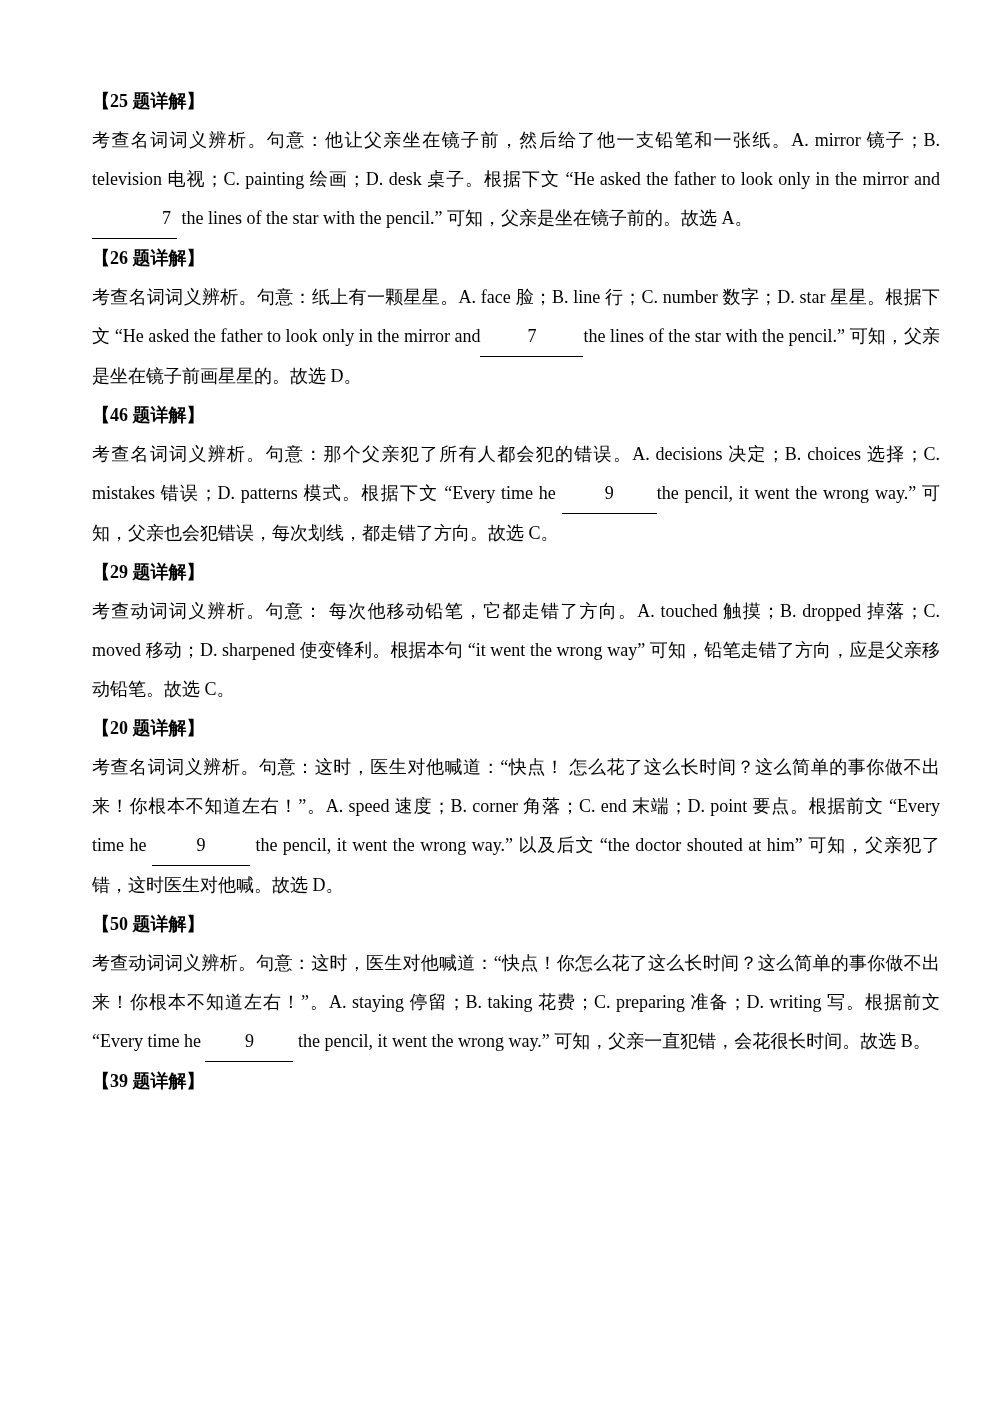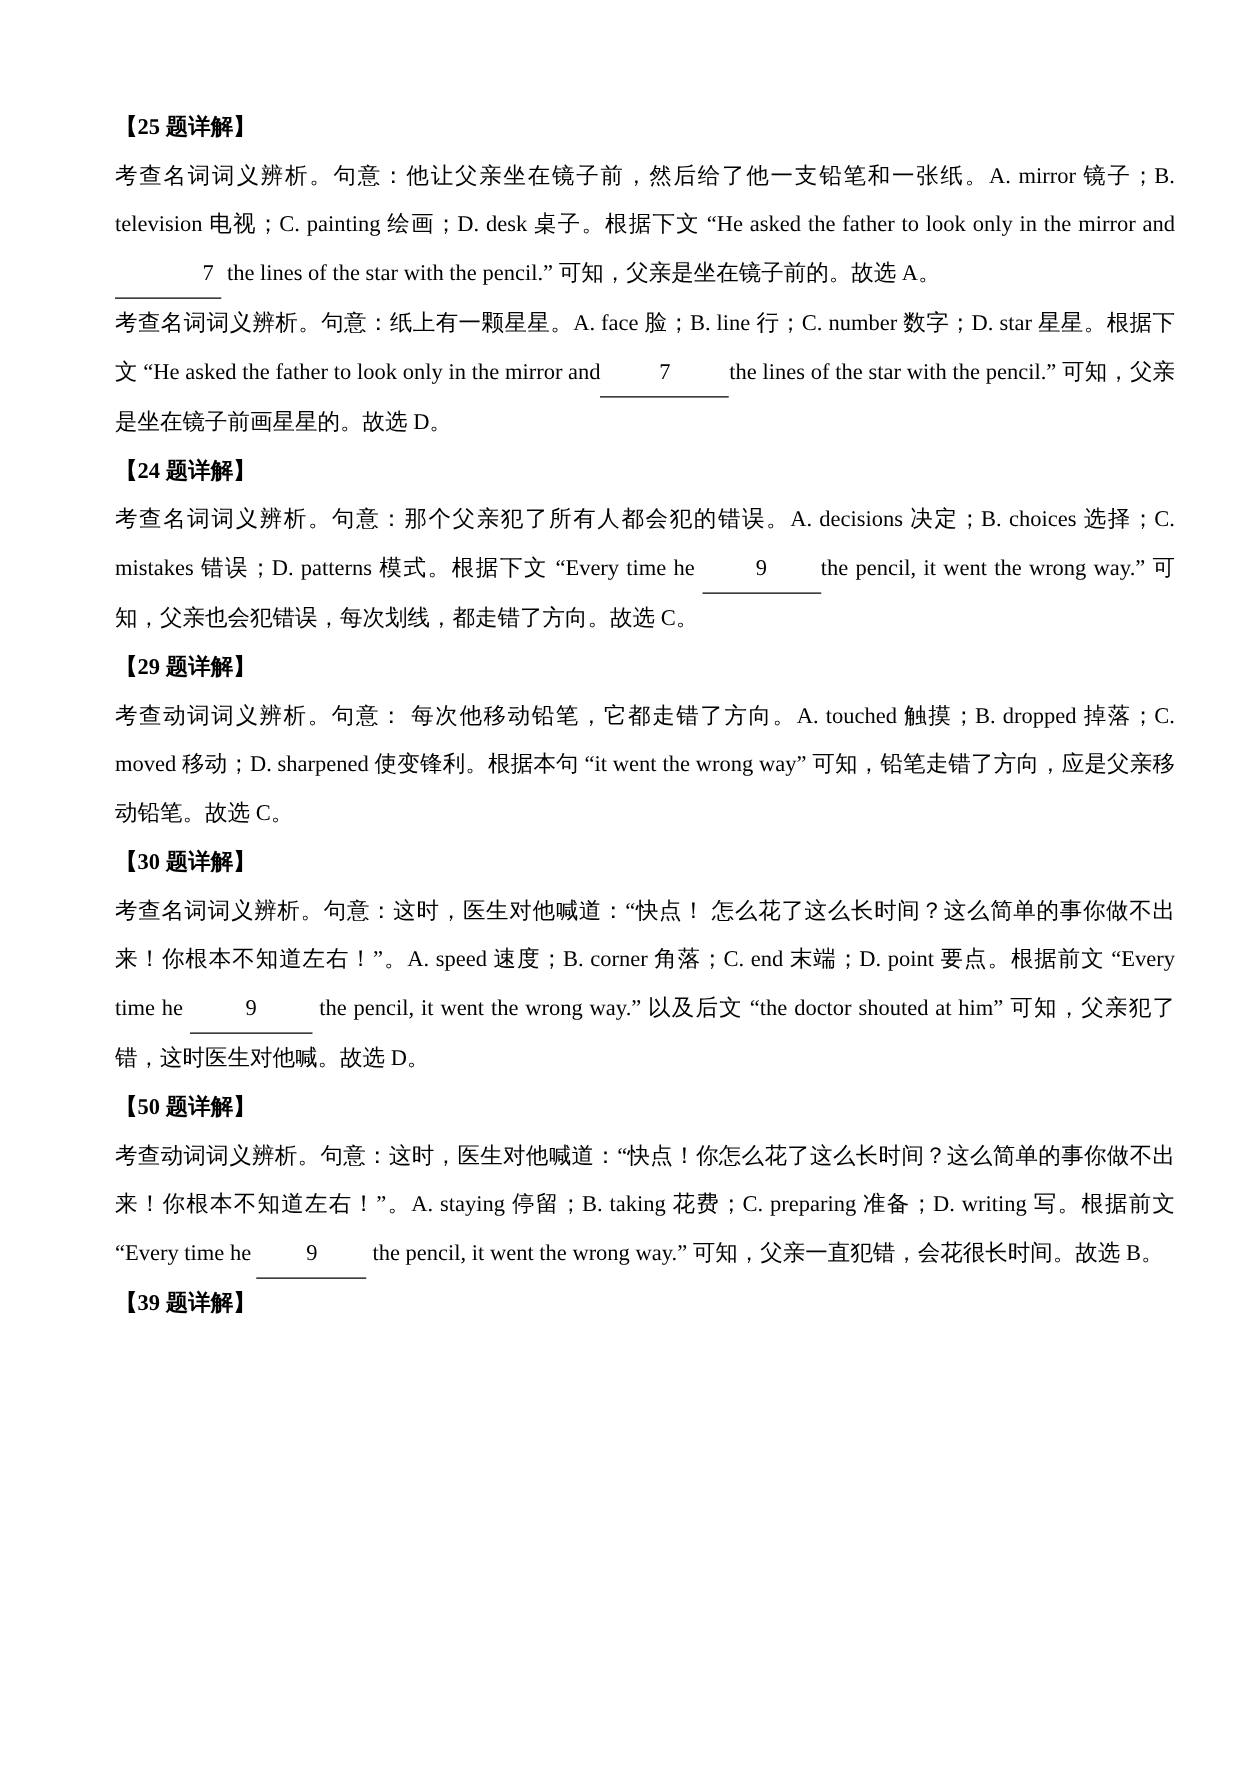--- a/index.html
+++ b/index.html
@@ -39,32 +39,33 @@
 </head>
 <body>
 
 <div class="page">
   <div>
       <section class="qa-section">
         <div class="section-header">【25 题详解】</div>
         <p class="section-body"><span>考查名词词义辨析。句意：他让父亲坐在镜子前，然后给了他一支铅笔和一张纸。A. mirror 镜子；B. television 电视；C. painting 绘画；D. desk 桌子。根据下文 “He asked the father to look only in the mirror and </span><span class="blank right" style="width: 85px;">7</span><span> the lines of the star with the pencil.” 可知，父亲是坐在镜子前的。故选 A。</span></p>
       </section>
       <section class="qa-section">
+        <div class="section-header">【26 题详解】</div>
         <p class="section-body"><span>考查名词词义辨析。句意：纸上有一颗星星。A. face 脸；B. line 行；C. number 数字；D. star 星星。根据下文 “He asked the father to look only in the mirror and</span><span class="blank" style="width: 103px;">7</span><span>the lines of the star with the pencil.” 可知，父亲是坐在镜子前画星星的。故选 D。</span></p>
       </section>
       <section class="qa-section">
-        <div class="section-header">【24 题详解】</div>
+        <div class="section-header">【46 题详解】</div>
         <p class="section-body"><span>考查名词词义辨析。句意：那个父亲犯了所有人都会犯的错误。A. decisions 决定；B. choices 选择；C. mistakes 错误；D. patterns 模式。根据下文 “Every time he </span><span class="blank" style="width: 95px;">9</span><span>the pencil, it went the wrong way.” 可知，父亲也会犯错误，每次划线，都走错了方向。故选 C。</span></p>
       </section>
       <section class="qa-section">
         <div class="section-header">【29 题详解】</div>
         <p class="section-body"><span>考查动词词义辨析。句意： 每次他移动铅笔，它都走错了方向。A. touched 触摸；B. dropped 掉落；C. moved 移动；D. sharpened 使变锋利。根据本句 “it went the wrong way” 可知，铅笔走错了方向，应是父亲移动铅笔。故选 C。</span></p>
       </section>
       <section class="qa-section">
-        <div class="section-header">【30 题详解】</div>
+        <div class="section-header">【20 题详解】</div>
         <p class="section-body"><span>考查名词词义辨析。句意：这时，医生对他喊道：“快点！ 怎么花了这么长时间？这么简单的事你做不出来！你根本不知道左右！”。A. speed 速度；B. corner 角落；C. end 末端；D. point 要点。根据前文 “Every time he </span><span class="blank" style="width: 98px;">9</span><span> the pencil, it went the wrong way.” 以及后文 “the doctor shouted at him” 可知，父亲犯了错，这时医生对他喊。故选 D。</span></p>
       </section>
       <section class="qa-section">
         <div class="section-header">【50 题详解】</div>
         <p class="section-body"><span>考查动词词义辨析。句意：这时，医生对他喊道：“快点！你怎么花了这么长时间？这么简单的事你做不出来！你根本不知道左右！”。A. staying 停留；B. taking 花费；C. preparing 准备；D. writing 写。根据前文 “Every time he </span><span class="blank" style="width: 88px;">9</span><span> the pencil, it went the wrong way.” 可知，父亲一直犯错，会花很长时间。故选 B。</span></p>
       </section>
       <section class="qa-section">
         <div class="section-header">【39 题详解】</div>
       </section>
     </div>

